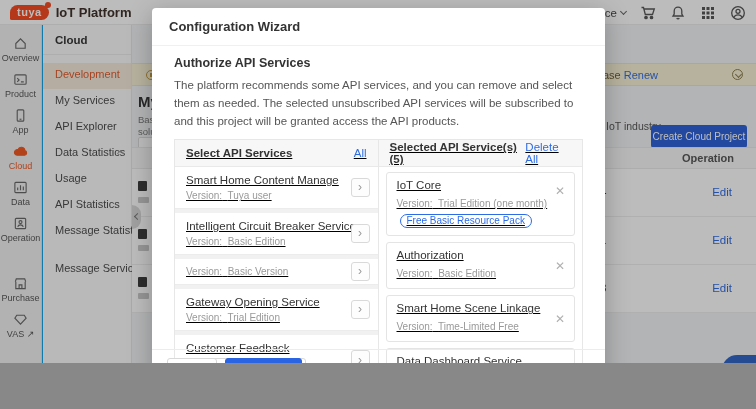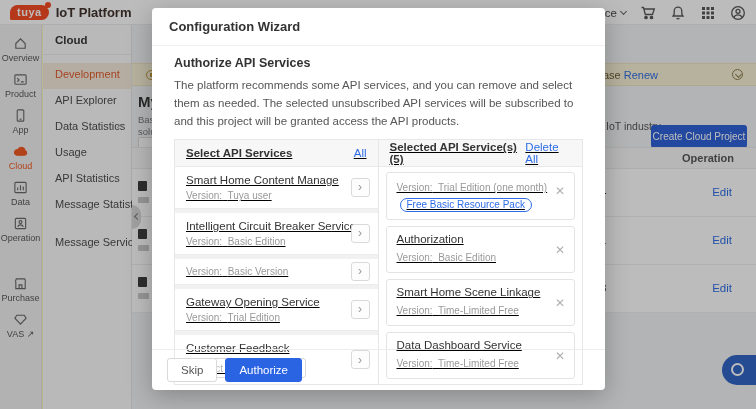--- a/index.html
+++ b/index.html
@@ -1,19 +1,19 @@
 <!DOCTYPE html>
 <html><head>
 <meta charset="utf-8">
 <style>
   * { margin:0; padding:0; box-sizing:border-box; }
   html,body { background:#888; }
   .screen{
-    position:relative; width:756px; height:409px; overflow:hidden;
-    font-family:"Liberation Sans", sans-serif; background:#fef9c3;
+    position:relative; width:756px; height:363px; overflow:hidden;
+    font-family:"Liberation Sans", sans-serif; background:#0ea5e9;
     -webkit-font-smoothing:antialiased;
   }
   
   .topbar{position:absolute;left:0;top:0;width:756px;height:25px;background:#fff;border-bottom:1px solid #ececec;display:flex;align-items:center;z-index:1;}
   .logo-badge{margin-left:10px;background:#f4491e;color:#fff;font-weight:bold;font-size:11px;padding:1px 7px 2px;border-radius:8px 8px 8px 2px;position:relative;letter-spacing:.5px;}
   .logo-badge:after{content:"";position:absolute;right:-2px;top:-3px;width:6px;height:6px;background:#f4491e;border-radius:50% 50% 50% 0;}
   .platform-name{font-size:13px;font-weight:bold;color:#3d2f28;margin-left:7px;}
   .topbar-right{position:absolute;right:10px;top:0;height:25px;display:flex;align-items:center;gap:14px;}
   .myspace{font-size:11.5px;color:#444;display:flex;align-items:center;gap:4px;}
   .caret-down{width:5px;height:5px;border-right:1.4px solid #666;border-bottom:1.4px solid #666;transform:rotate(45deg);margin-top:-3px;}
@@ -191,20 +191,21 @@
           <path d="M4 3.5h8l2 3-6 6.5-6-6.5z"></path>
         </svg>
       <span class="lbl">VAS ↗</span>
     </div>
   </div>
 
   <div class="sidenav">
     <div class="sn-title">Cloud</div>
     <div style="height:8px"></div>
     <div class="sn-item active">Development</div>
+    <div class="sn-item">My Services</div>
     <div class="sn-item">API Explorer</div>
     <div class="sn-item">
       <span>Data Statistics</span>
       <span class="sn-chev-up"></span>
     </div>
     <div class="sn-item">Usage</div>
     <div class="sn-item">API Statistics</div>
     <div class="sn-item">Message Statistics</div>
     <div class="sn-spacer"></div>
     <div class="sn-item">Message Service</div>
@@ -296,20 +297,21 @@
           </div>
         </div>
 
         <div class="panel">
           <div class="p-head">
             <span class="ph-t">Selected API Service(s) (5)</span>
             <a>Delete All</a>
           </div>
           <div class="p-list-right">
             <div class="card tall">
+              <div class="c-name">IoT Core</div>
               <div class="c-ver"><span>Version:</span>&nbsp; <span>Trial Edition (one month)</span>
                 <span class="badge">Free Basic Resource Pack</span>
               </div>
               <button class="xbtn">✕</button>
             </div>
             <div class="card">
               <div class="c-name">Authorization</div>
               <div class="c-ver"><span>Version:</span>&nbsp; <span>Basic Edition</span></div>
               <button class="xbtn">✕</button>
             </div>

